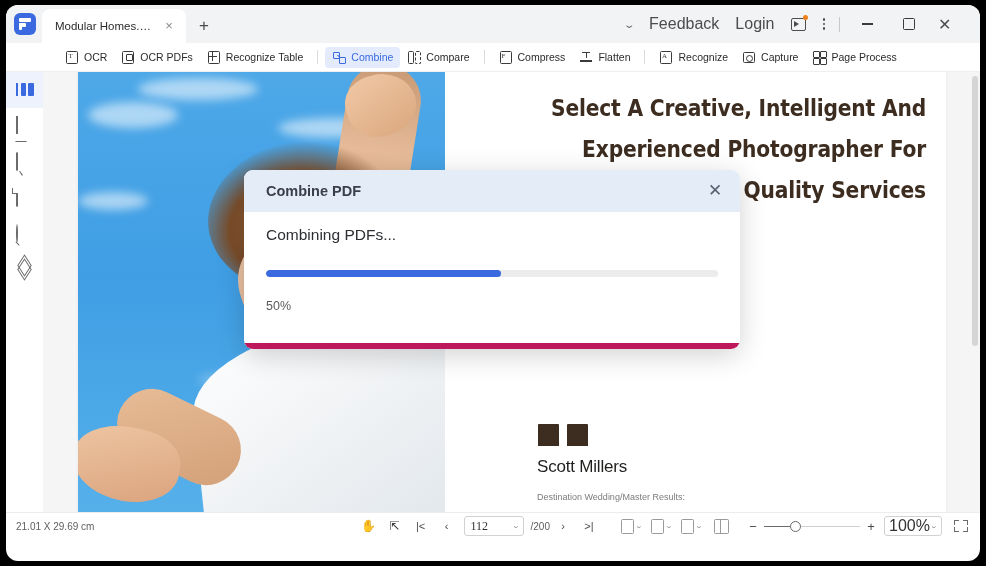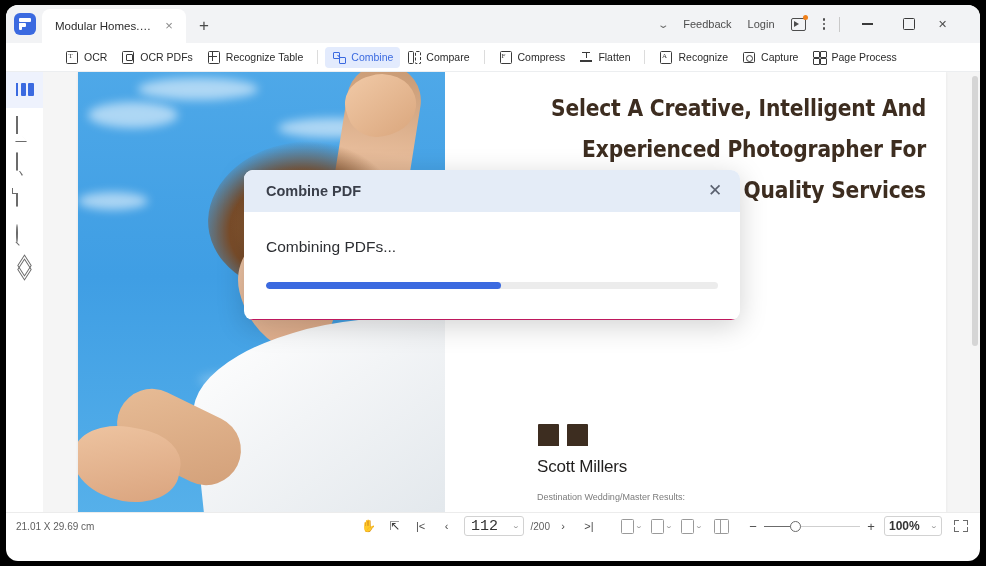--- a/index.html
+++ b/index.html
@@ -104,21 +104,21 @@
   #titlebar-right {
     position: absolute;
     right: 8px;
     top: 0;
     height: 38px;
     display: flex;
     align-items: center;
     gap: 0;
   }
   #titlebar-right .tb-item {
-    font-size: 11px;
+    font-size: 16px;
     color: #4d4d4d;
     padding: 0 8px;
     height: 38px;
     display: flex;
     align-items: center;
     white-space: nowrap;
   }
   #titlebar-right .chev {
     font-size: 10px;
     color: #6a6a6a;
@@ -586,22 +586,22 @@
   #dialog-close {
     position: absolute;
     right: 16px; top: 12px;
     width: 18px; height: 18px;
     color: #5b6270;
     font-size: 17px;
     line-height: 17px;
     text-align: center;
   }
   #dialog-body {
-    padding: 26px 22px 30px 22px;
-    border-bottom: 1px solid #be185d;
+    padding: 14px 22px 30px 22px;
+    border-bottom: 6px solid #be185d;
   }
   #dialog-status {
     font-size: 15.5px;
     color: #2d2f33;
     margin-bottom: 26px;
   }
   #progress-track {
     position: relative;
     height: 7px;
     background: #ececec;
@@ -675,28 +675,27 @@
     margin-left: 4px;
     width: 50px; height: 18px;
     border: 1px solid #d2d2d2;
     border-radius: 3px;
     display: flex;
     align-items: center;
     justify-content: space-between;
     padding: 0 4px;
   }
   #page-input {
-    font-size: 15px;
+    font-size: 12px;
     color: #333;
     border: none;
     outline: none;
     width: 28px;
     background: transparent;
-    font-family: Liberation Mono, monospace;
-    text-align: center;
+    font-family: Liberation Serif, serif;
   }
   .mini-chev { font-size: 7px; color: #8a8a8a; transform: scaleX(1.4); }
   #page-total { font-size: 10px; color: #5e5e5e; margin-left: 7px; }
   .view-mode {
     width: 30px; height: 26px;
     display: flex;
     align-items: center;
     gap: 2px;
     justify-content: center;
   }
@@ -753,21 +752,21 @@
   #zoom-value-wrap {
     width: 48px; height: 18px;
     border: 1px solid #d2d2d2;
     border-radius: 3px;
     display: flex;
     align-items: center;
     justify-content: space-between;
     padding: 0 4px;
     margin-left: 4px;
   }
-  #zoom-value { font-size: 12px; color: #333; font-weight: bold; }
+  #zoom-value { font-size: 16px; color: #333; }
   #fit-button {
     width: 22px; height: 18px;
     margin-left: 8px;
     position: relative;
   }
   #fit-button i {
     position: absolute;
     width: 4px; height: 4px;
     border: 1.2px solid #6b6b6b;
   }
@@ -997,20 +996,21 @@
         <div id="dialog-header">
           <span id="dialog-title">Combine PDF</span>
           <span id="dialog-close">✕</span>
         </div>
 
         <div id="dialog-body">
           <div id="dialog-status">Combining PDFs...</div>
           <div id="progress-track">
             <div id="progress-fill" style="width: 52%;"></div>
           </div>
+          <div id="progress-pct">50%</div>
         </div>
 
       </div>
     </div>
 
   </div>
 
   <div id="status-bar">
     <span id="page-dims">21.01 X 29.69 cm</span>
 

